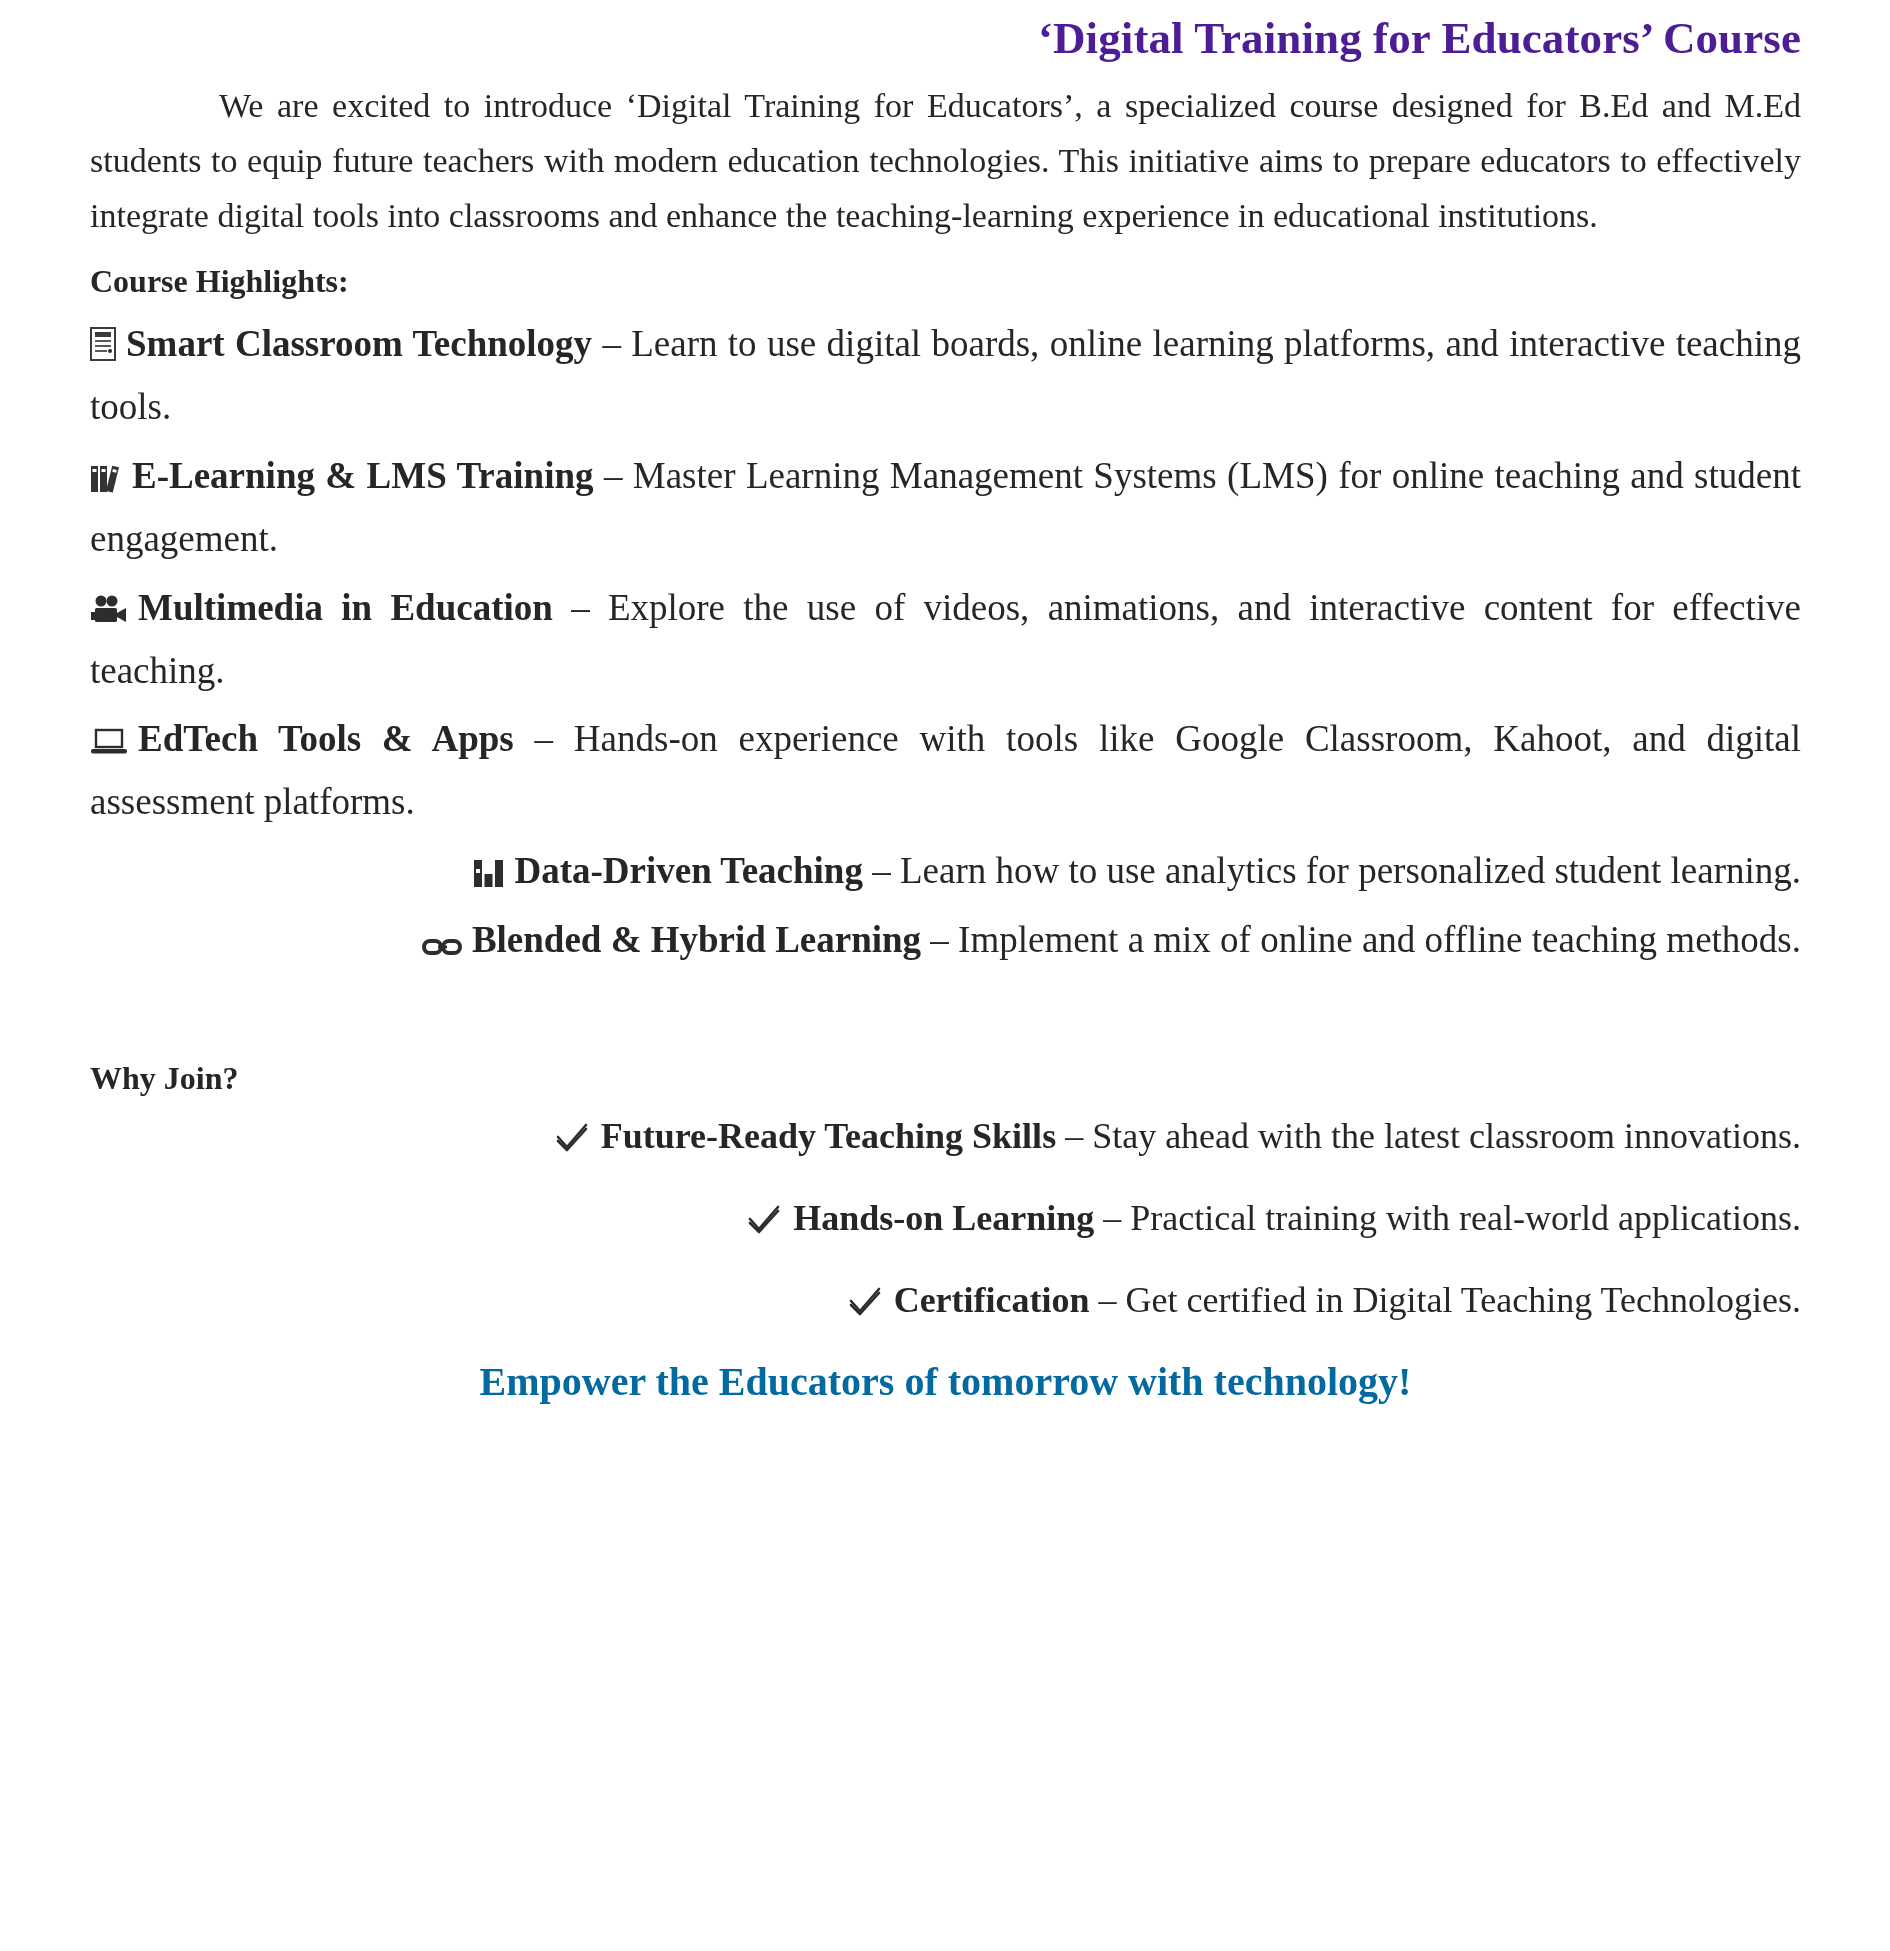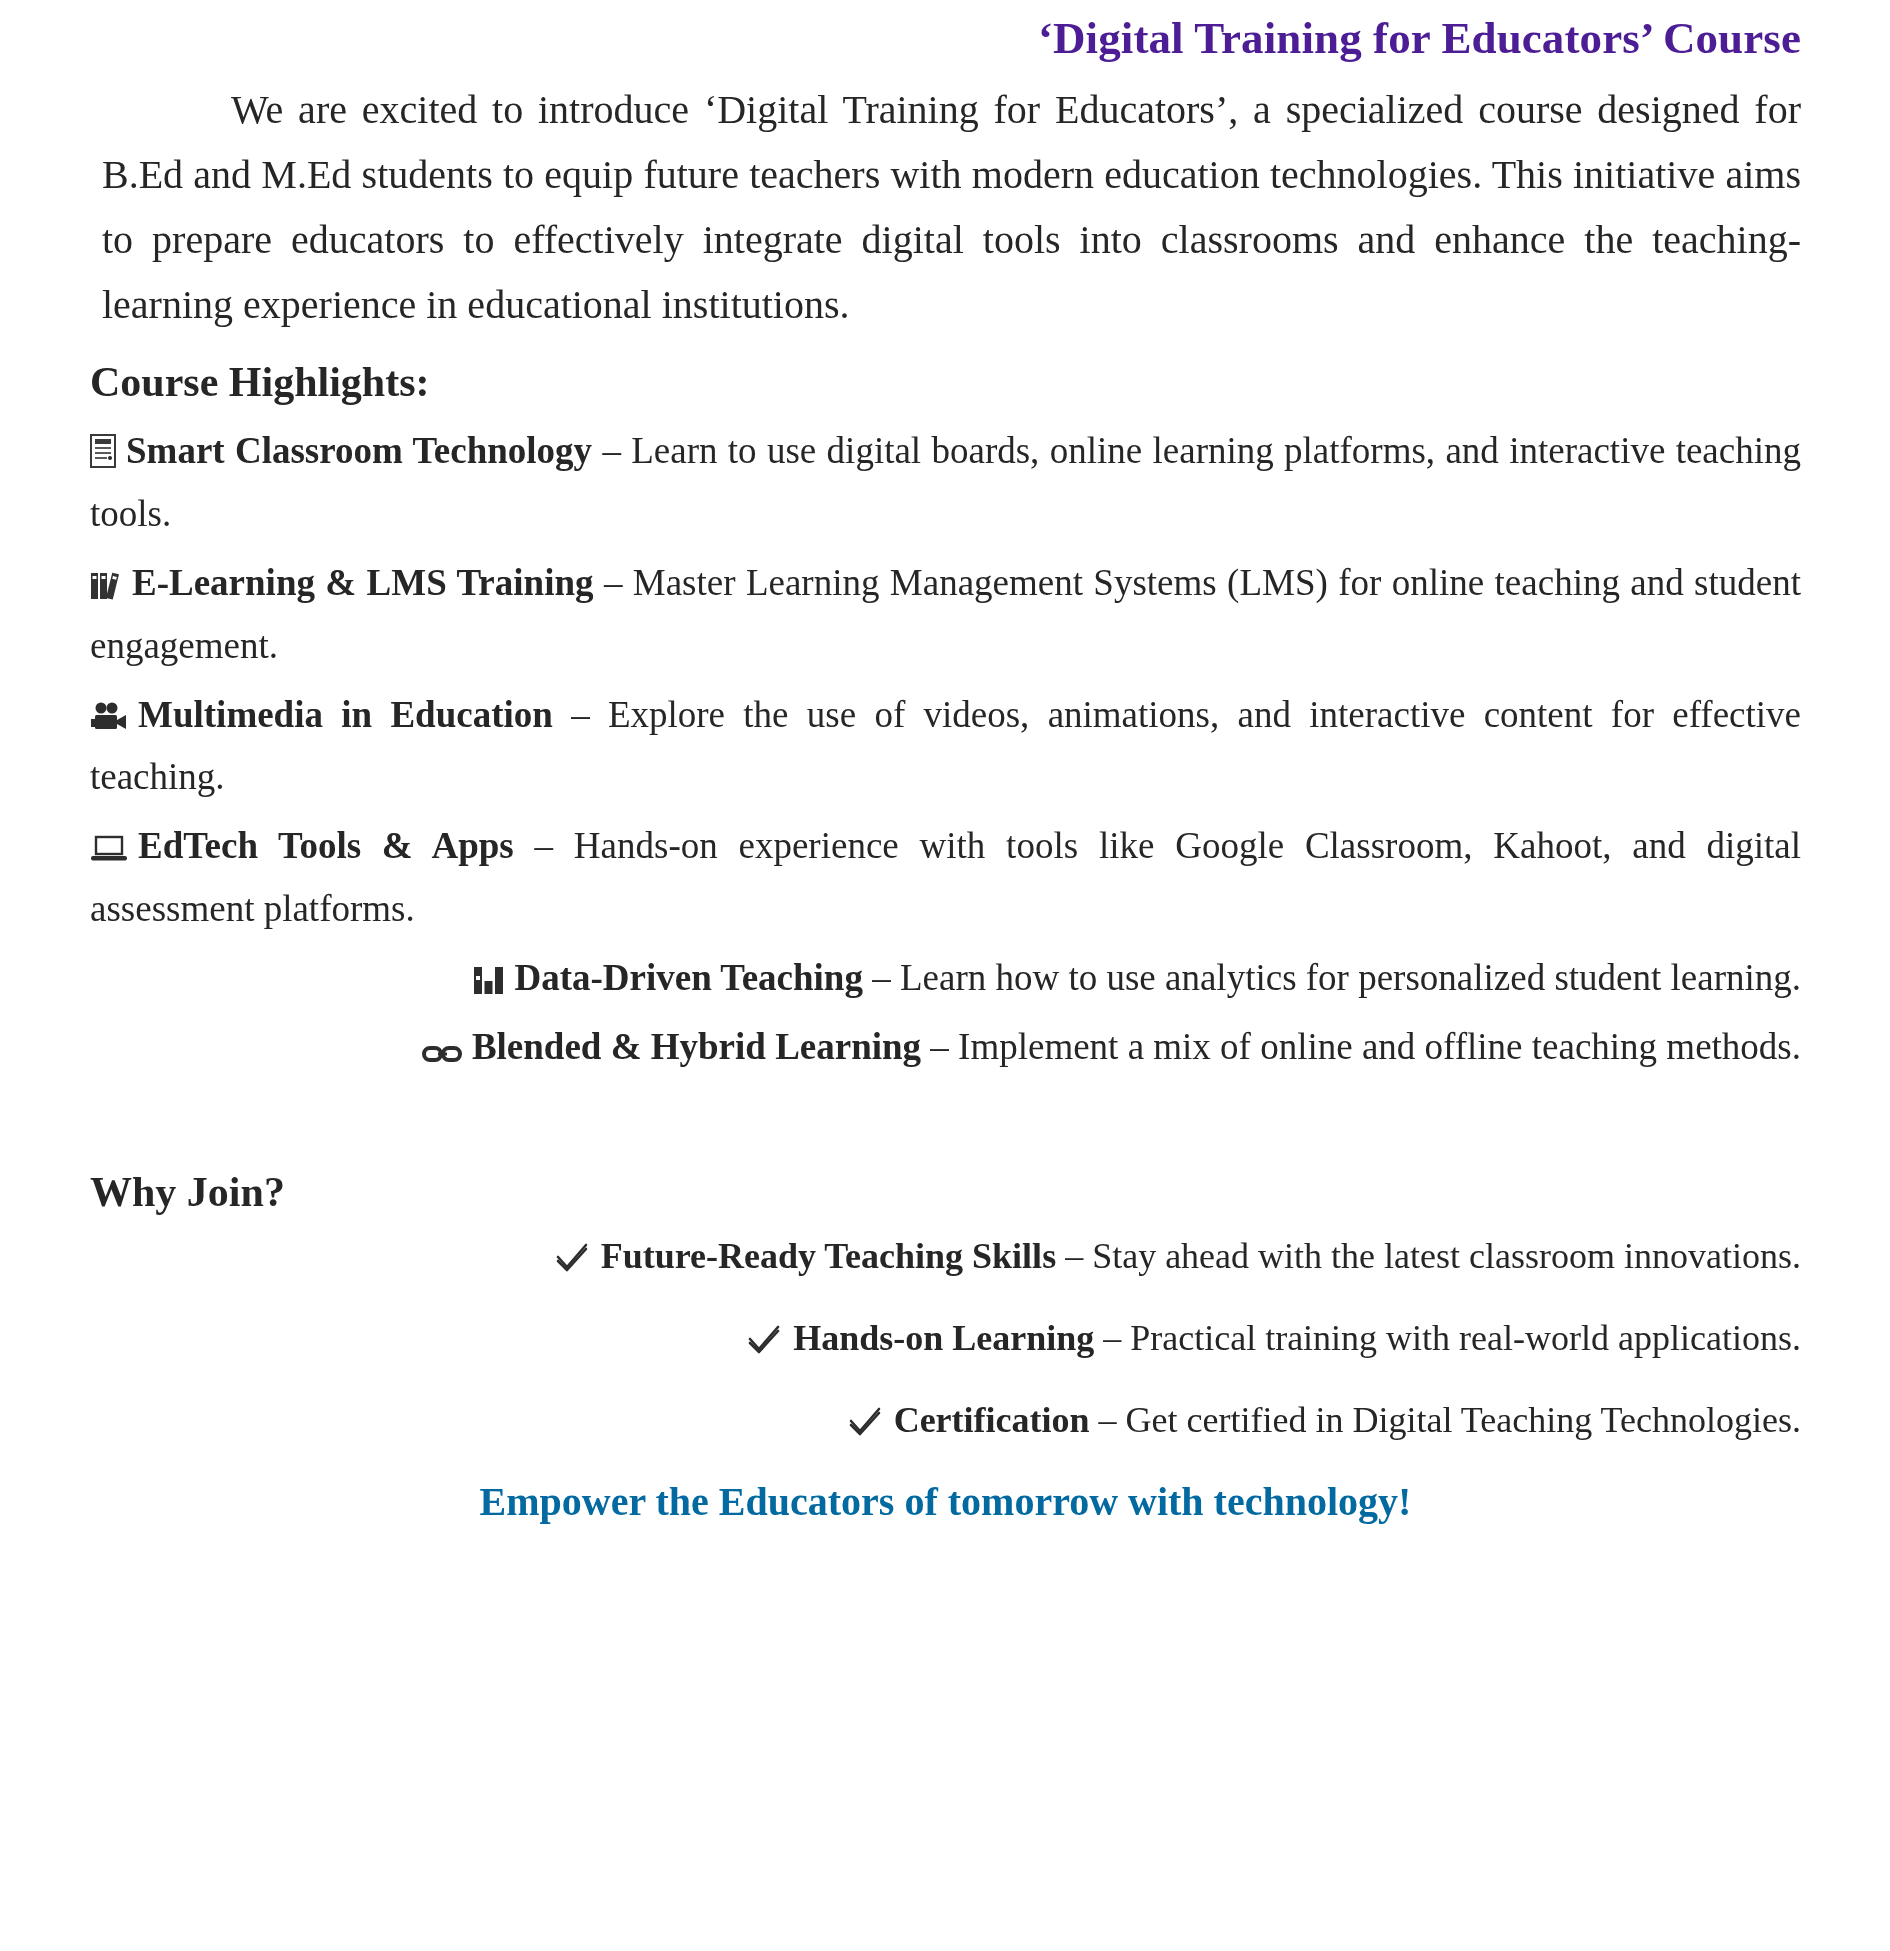--- a/index.html
+++ b/index.html
@@ -26,28 +26,28 @@
     color: #4c1d95;
     font-weight: bold;
     font-size: 45px;
     line-height: 1.25;
     margin: 10px 0 12px 0;
     letter-spacing: 0.1px;
   }
   .intro {
     text-align: justify;
     text-justify: inter-word;
-    font-size: 40px;
+    font-size: 34px;
     line-height: 1.62;
     text-indent: 129px;
-    margin: 0 0 14px 12px;
+    margin: 0 0 14px 0;
     color: #262626;
   }
   .section-head {
-    font-size: 42px;
+    font-size: 32px;
     font-weight: bold;
     margin: 18px 0 10px 0;
     line-height: 1.3;
     color: #262626;
   }
   .bullet {
     text-align: justify;
     text-justify: inter-word;
     font-size: 37px;
     line-height: 1.7;

